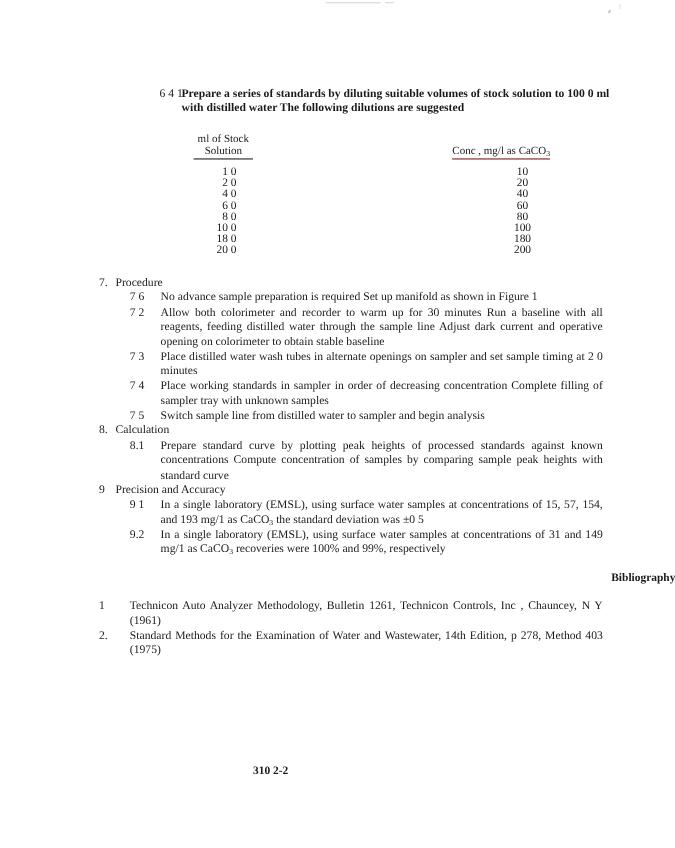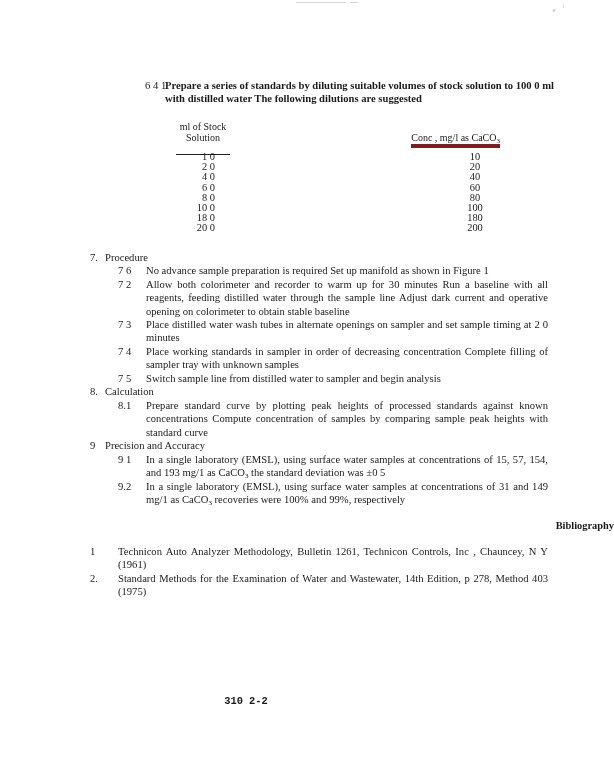--- a/index.html
+++ b/index.html
@@ -10,40 +10,40 @@
   .art2 { left:350px; top:2px; width:8px; height:1px; }
   .art3 { left:553px; top:9px; width:2px; height:3px; transform:rotate(30deg); background:#ccc; }
   .art4 { left:563px; top:4px; width:1px; height:4px; background:#ddd; }
 
   .p641 { position:absolute; left:145px; top:79px; width:425px; }
   .p641 .num { position:absolute; left:0; top:0; }
   .p641 .txt { margin-left:20px;font-weight:bold; }
 
   .tbl { position:absolute; left:176px; top:121px; width:324px; }
   .th-left { position:absolute; left:0; top:0; width:54px; text-align:center; line-height:11px; font-size:10px; }
-  .th-left .ul { border-bottom:1px solid #222; padding-bottom:11px; display:block; }
-  .th-right { position:absolute; right:0; top:11px; font-size:10px; border-bottom:4px solid #7f1d1d; line-height:11px; padding-bottom:1px; }
+  .th-left .ul { border-bottom:1px solid #222; padding-bottom:1px; display:block; }
+  .th-right { position:absolute; right:0; top:11px; font-size:10px; border-bottom:1px solid #7f1d1d; line-height:11px; padding-bottom:1px; }
   .col-left { position:absolute; left:9px; top:31px; width:30px; text-align:right; line-height:10.2px; font-size:10.4px; }
   .col-right { position:absolute; right:10px; top:31px; width:30px; text-align:center; line-height:10.2px; font-size:10.4px; }
   .row { display:block; }
   sub { font-size:7px; line-height:0; vertical-align:-2px; }
 
   .sec { position:absolute; left:90px; width:470px; }
   .sec .snum { position:absolute; left:0; top:0; }
   .sec .stitle { margin-left:15px; }
   .item { position:absolute; left:118px; width:430px; }
   .item .inum { position:absolute; left:0; top:0; }
   .item .itxt { margin-left:28px; text-align:justify; }
 
   .bib-title { position:absolute; left:0; width:614px; top:519px; text-align:right; font-weight:bold; font-size:10.4px; }
   .bib { position:absolute; left:90px; width:458px; }
   .bib .bnum { position:absolute; left:0; top:0; }
   .bib .btxt { margin-left:28px; text-align:justify; }
 
-  .pagenum { position:absolute; left:0; width:492px; top:695px; text-align:center; font-weight:bold; font-size:10.4px;font-family:Liberation Mono, monospace; }
+  .pagenum { position:absolute; left:0; width:492px; top:695px; text-align:center; font-weight:bold; font-size:10.4px; }
 </style>
 </head>
 <body>
 
 <div class="artifact art1"></div>
 <div class="artifact art2"></div>
 <div class="artifact art3"></div>
 <div class="artifact art4"></div>
 
 <div class="p641">

